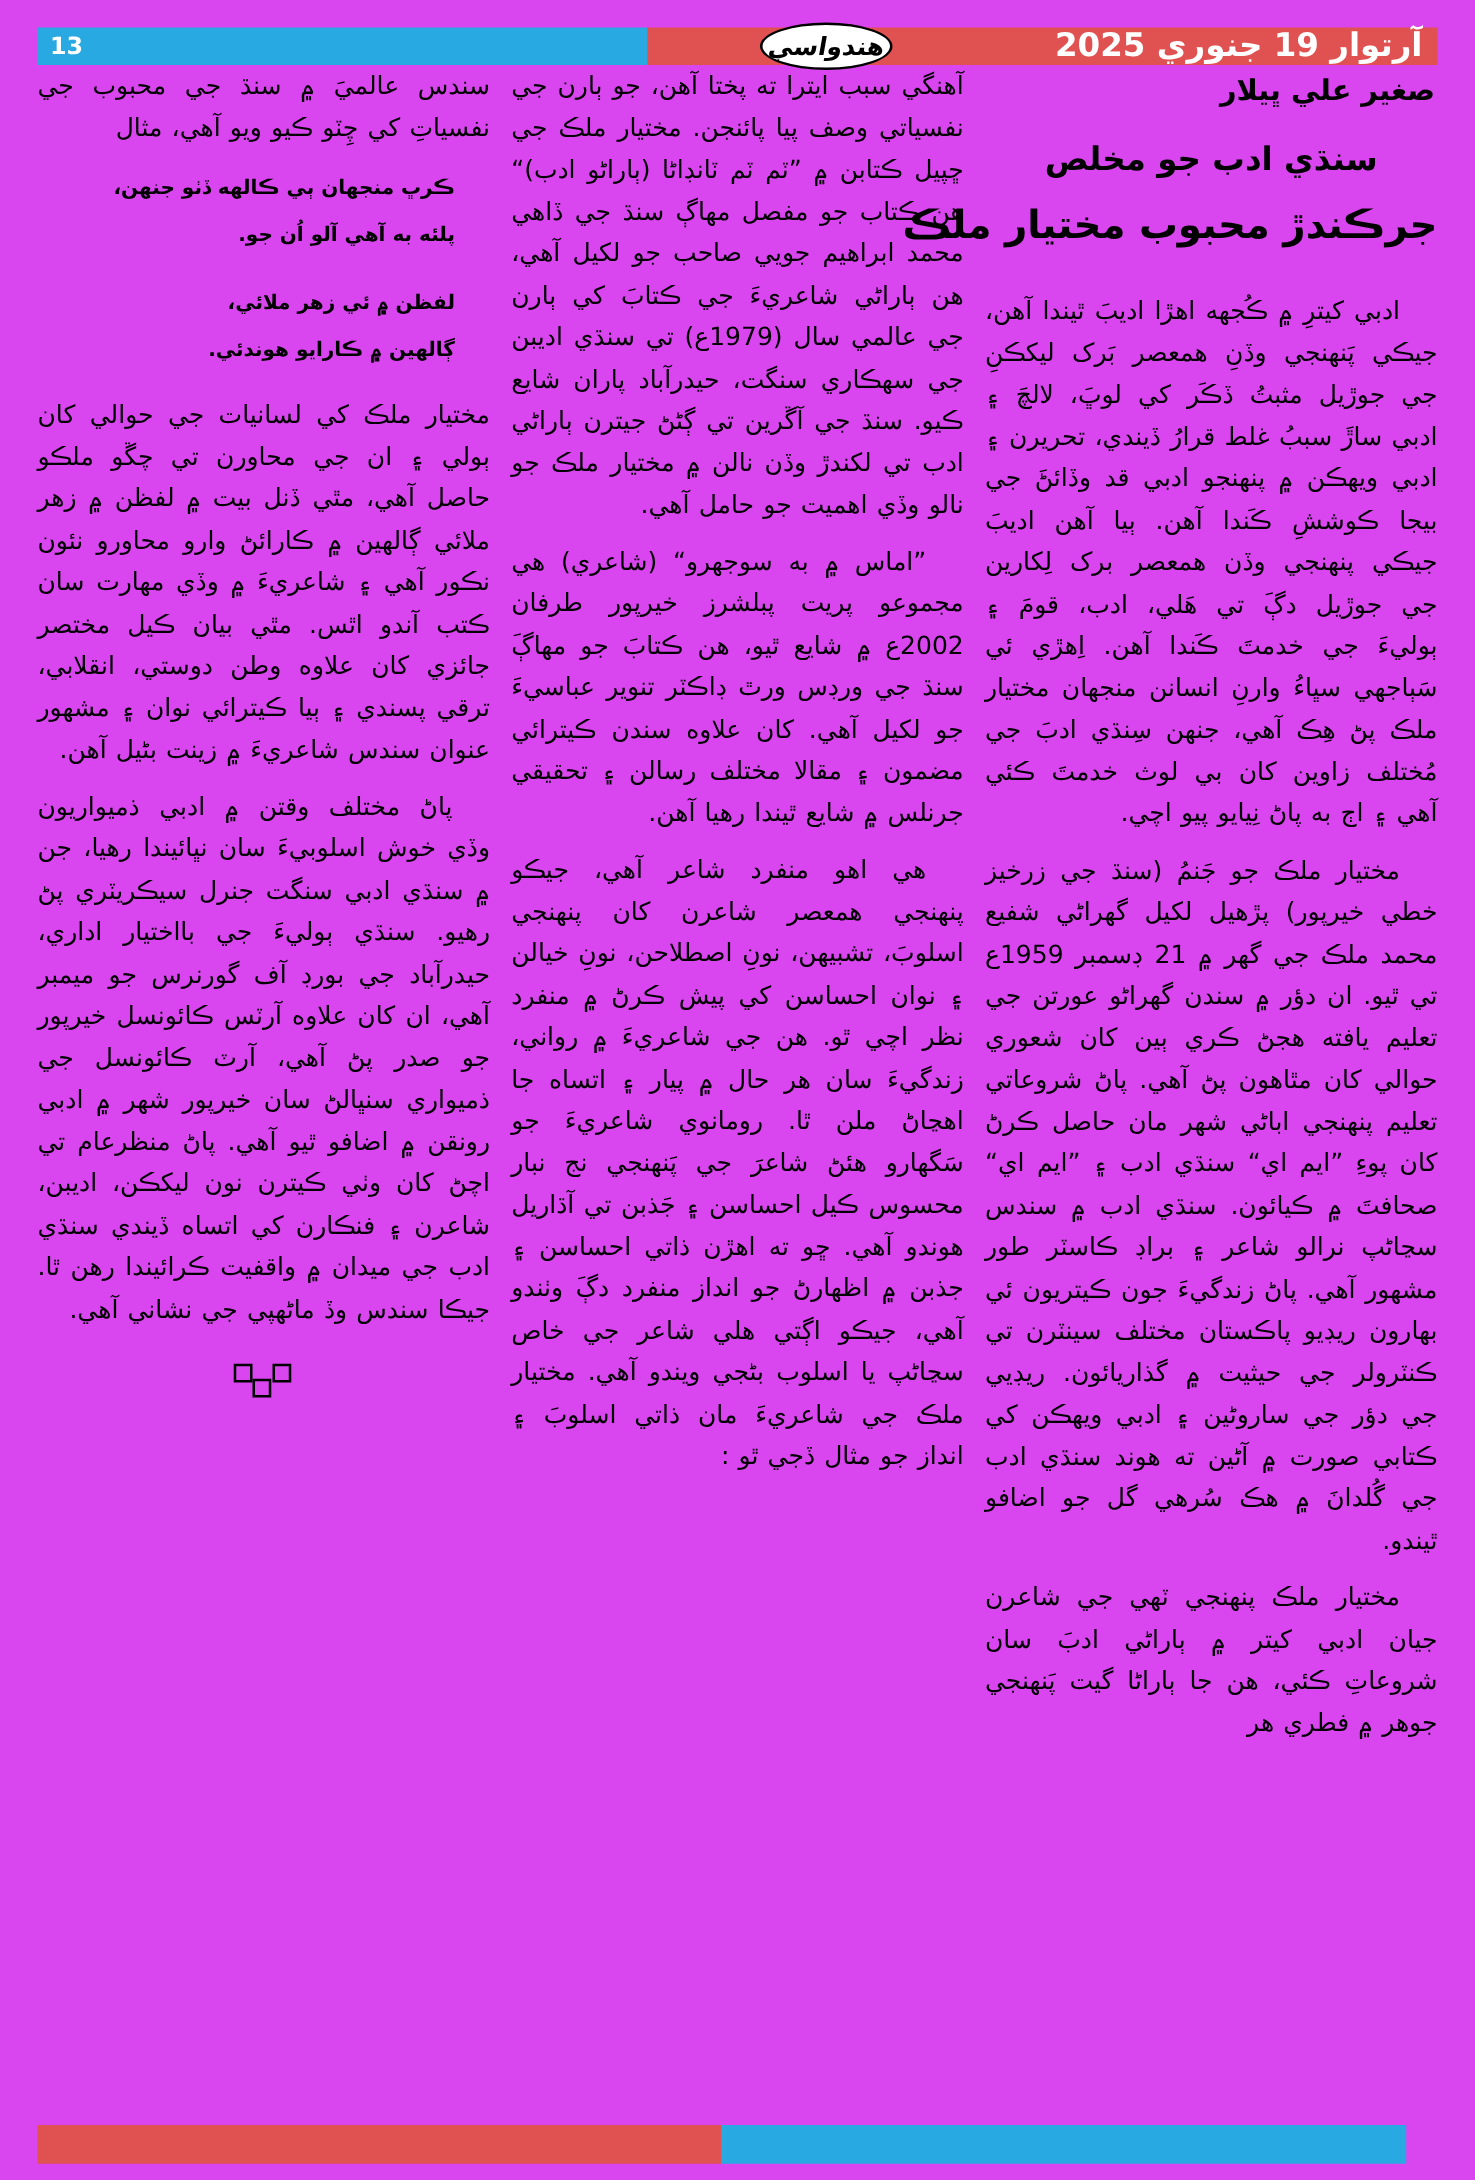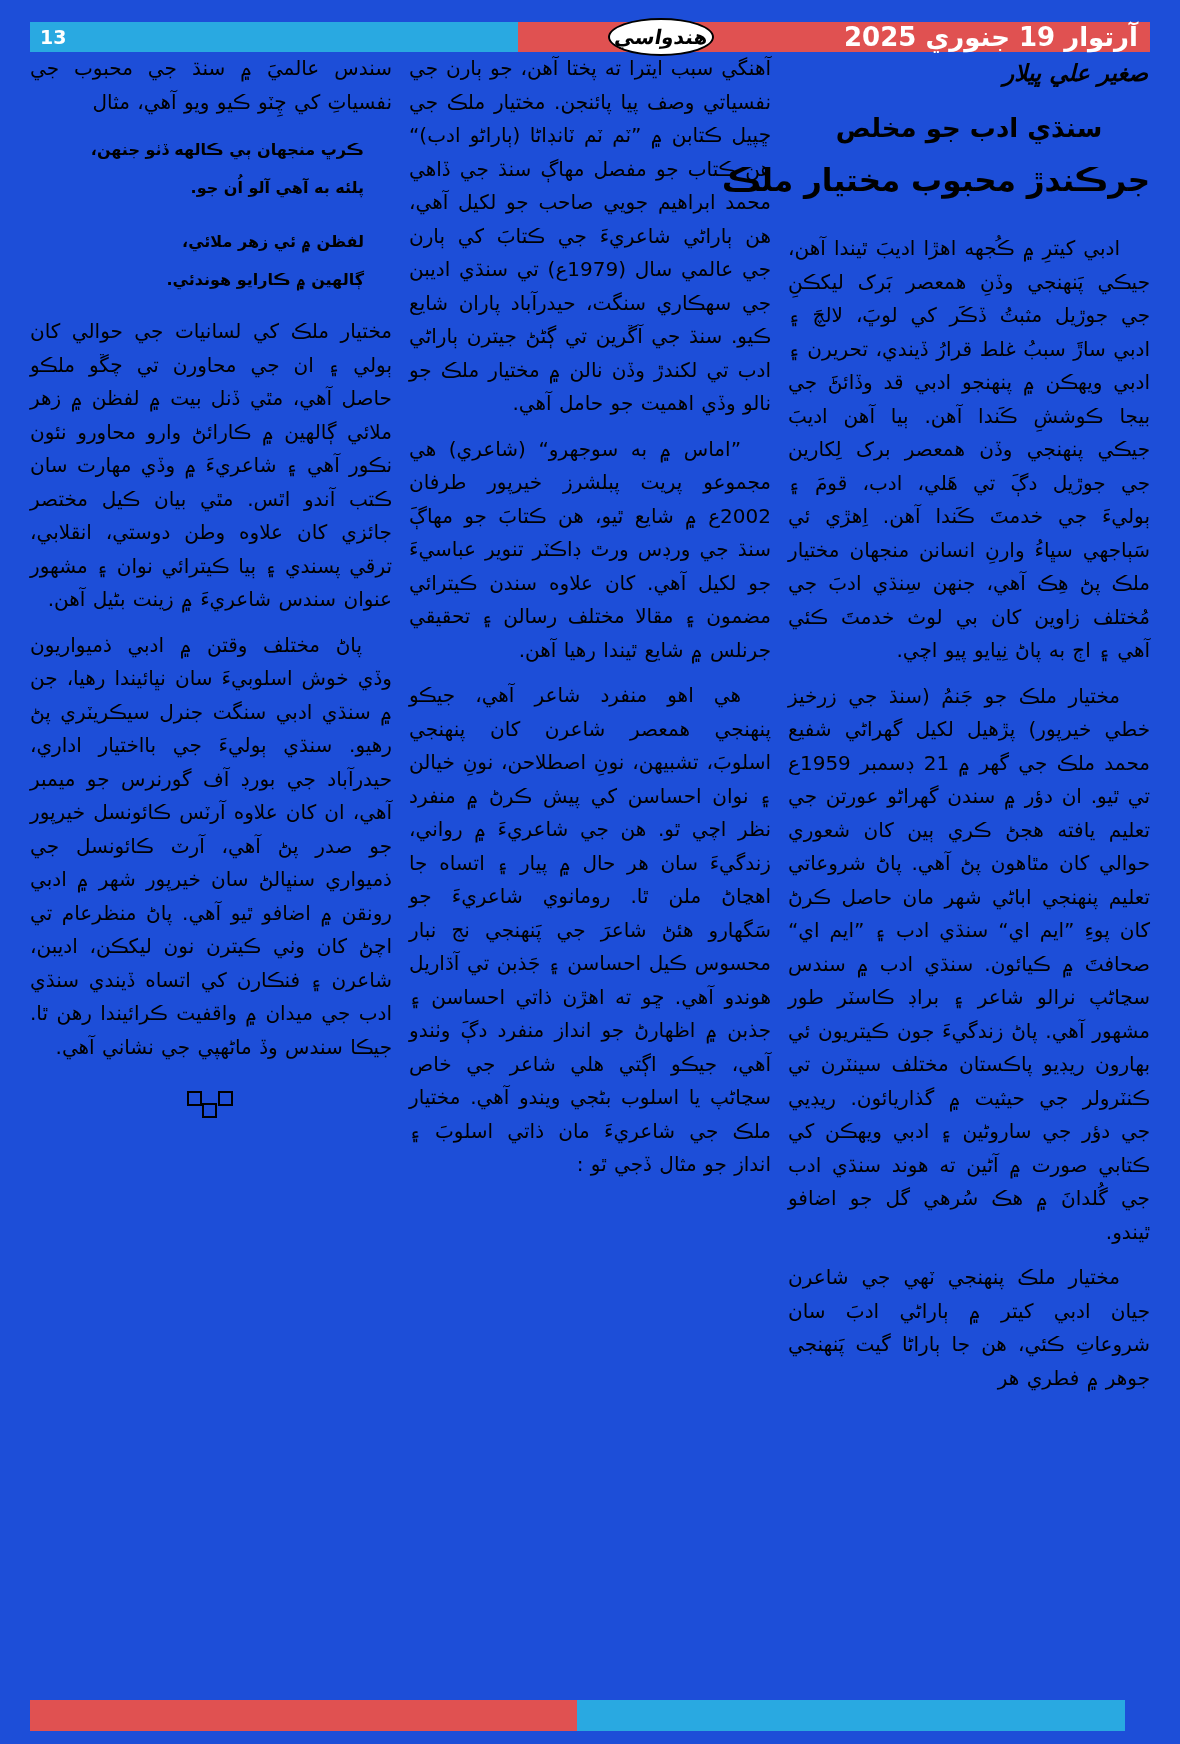--- a/index.html
+++ b/index.html
@@ -1,20 +1,20 @@
 <!DOCTYPE html>
 <html lang="sd" dir="rtl" style="--blue: #29a9e1; --red: #e05151;"><head>
 <meta charset="utf-8">
 <style>
   html,body{margin:0;padding:0;background:#ffffff;}
   .page{
     position:relative;
     width:1180px;height:1744px;
     margin:0 auto;
-    background:#1d4ed8;
+    background:#d946ef;
     font-family:"DejaVu Sans","Liberation Sans",sans-serif;
     color:#000;
     overflow:hidden;
     direction:rtl;
   }
   
   .masthead{
     position:absolute;top:22px;left:30px;right:30px;height:30px;
     direction:ltr;
   }
@@ -49,21 +49,21 @@
     direction:rtl;white-space:nowrap;
   }
   
   .content{
     position:absolute;top:52px;right:30px;left:30px;
     display:flex;direction:rtl;gap:17px;
   }
   .col{flex:1;min-width:0;}
   .byline{
     font-size:23px;font-weight:bold;text-align:right;
-    margin:6px 2px 14px 0;line-height:30px;font-style:italic;
+    margin:6px 2px 14px 0;line-height:30px;
   }
   .headline{
     text-align:center;font-weight:bold;
     margin:4px 0 26px 0;
   }
   .headline .h1{font-size:26px;line-height:52px;}
   .headline .h2{font-size:31px;line-height:52px;white-space:nowrap;}
   .col p{
     margin:0 0 12px 0;
     font-size:20px;line-height:33.5px;

